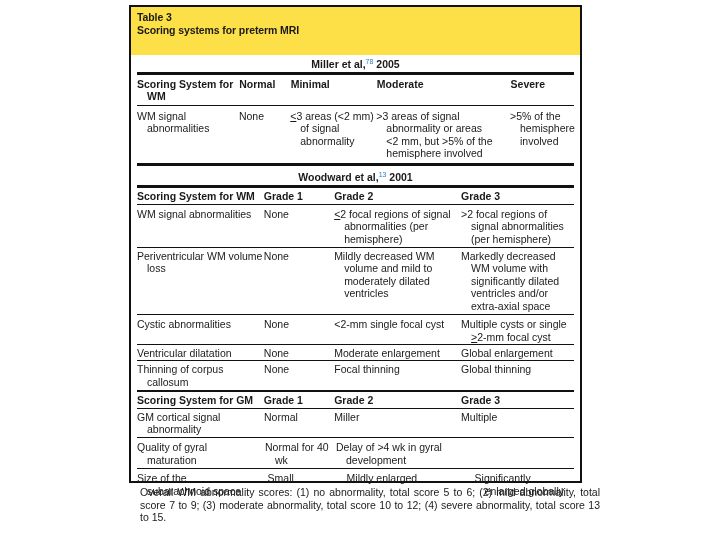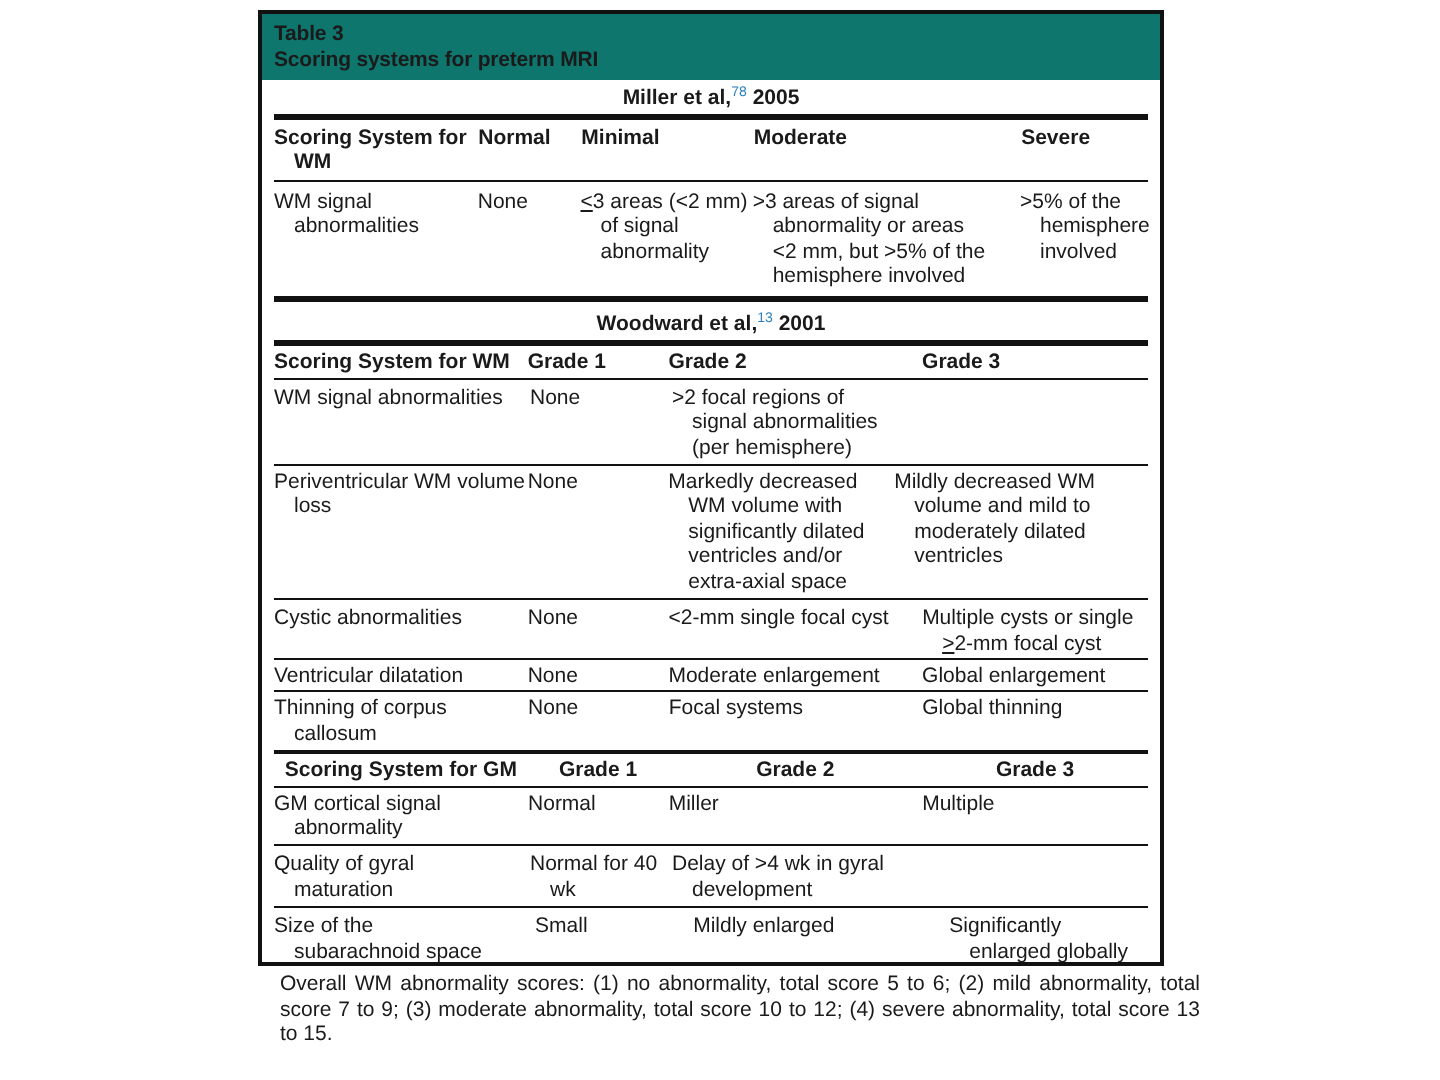--- a/index.html
+++ b/index.html
@@ -1,20 +1,20 @@
 <!DOCTYPE html>
 <html><head>
 <meta charset="utf-8">
 <style>
   html, body { margin: 0; padding: 0; background: #ffffff; }
   body { width: 720px; height: 540px; position: relative; overflow: hidden;
          font-family: "Liberation Sans", "DejaVu Sans", sans-serif; color: #1a1a1a; }
   .table-box { position: absolute; left: 129px; top: 5px; width: 453px; height: 478px;
                border: 2px solid #111; box-sizing: border-box; background: #fff; }
-  .caption { background: #0f766e; padding: 4px 6px 3px 6px; height: 33px; box-sizing: border-box;
+  .caption { background: #fde047; padding: 4px 6px 3px 6px; height: 48px; box-sizing: border-box;
              font-weight: bold; font-size: 10.5px; line-height: 13px; letter-spacing: -0.1px; }
   .inner { padding: 0 6px; }
   .study-title { text-align: center; font-weight: bold; font-size: 10.5px; line-height: 13px;
                  padding-top: 3px; padding-bottom: 1px; }
   .study-title sup { color: #2a7fc1; font-size: 7px; font-weight: normal; vertical-align: 4px; line-height: 0; }
   .thick { border-top: 3px solid #111; }
   .thin { border-top: 1.2px solid #111; }
   .row { display: flex; font-size: 10.5px; line-height: 12.4px; }
   .row .c { box-sizing: border-box; }
   .hdr { font-weight: bold; }
@@ -71,29 +71,30 @@
       <div class="c w1">Scoring System for WM</div>
       <div class="c w2">Grade 1</div>
       <div class="c w3">Grade 2</div>
       <div class="c w4">Grade 3</div>
     </div>
     <div class="thin" style="border-top-width:1.5px"></div>
 
     <div class="row" style="padding-top:3px;padding-bottom:2px;">
       <div class="c w1 hang" style="padding-left:10px">WM signal abnormalities</div>
       <div class="c w2">None</div>
+      <div class="c w3 hang" style="padding-left:10px"><span class="ul">&lt;</span><span>2 focal regions of signal abnormalities (per hemisphere)</span></div>
       <div class="c w4 hang" style="padding-left:10px">&gt;2 focal regions of signal abnormalities (per hemisphere)</div>
     </div>
     <div class="thin"></div>
 
     <div class="row" style="padding-top:2px;padding-bottom:2px;">
       <div class="c w1 hang" style="padding-left:10px">Periventricular WM volume loss</div>
       <div class="c w2">None</div>
+      <div class="c w3 hang" style="padding-left:10px;padding-right:8px">Mildly decreased WM volume and mild to moderately dilated ventricles</div>
       <div class="c w4 hang" style="padding-left:10px">Markedly decreased WM volume with significantly dilated ventricles and/or extra-axial space</div>
-      <div class="c w3 hang" style="padding-left:10px;padding-right:8px">Mildly decreased WM volume and mild to moderately dilated ventricles</div>
     </div>
     <div class="thin"></div>
 
     <div class="row" style="padding-top:3px;padding-bottom:1px;">
       <div class="c w1 hang" style="padding-left:10px">Cystic abnormalities</div>
       <div class="c w2">None</div>
       <div class="c w3">&lt;2-mm single focal cyst</div>
       <div class="c w4">
         <div>Multiple cysts or single</div>
         <div style="padding-left:10px"><span class="ul">&gt;</span><span>2-mm focal cyst</span></div>
@@ -105,26 +106,26 @@
       <div class="c w1">Ventricular dilatation</div>
       <div class="c w2">None</div>
       <div class="c w3">Moderate enlargement</div>
       <div class="c w4">Global enlargement</div>
     </div>
     <div class="thin"></div>
 
     <div class="row" style="padding-top:2px;padding-bottom:2px;">
       <div class="c w1 hang" style="padding-left:10px;padding-right:20px">Thinning of corpus callosum</div>
       <div class="c w2">None</div>
-      <div class="c w3">Focal systems</div>
+      <div class="c w3">Focal thinning</div>
       <div class="c w4">Global thinning</div>
     </div>
     <div class="thick" style="border-top-width:2px"></div>
 
-    <div class="row hdr" style="padding-top:2px;padding-bottom:1px;text-align:center;">
+    <div class="row hdr" style="padding-top:2px;padding-bottom:1px;">
       <div class="c w1">Scoring System for GM</div>
       <div class="c w2">Grade 1</div>
       <div class="c w3">Grade 2</div>
       <div class="c w4">Grade 3</div>
     </div>
     <div class="thin" style="border-top-width:1.5px"></div>
 
     <div class="row" style="padding-top:2px;padding-bottom:2px;">
       <div class="c w1 hang" style="padding-left:10px;padding-right:16px">GM cortical signal abnormality</div>
       <div class="c w2">Normal</div>

